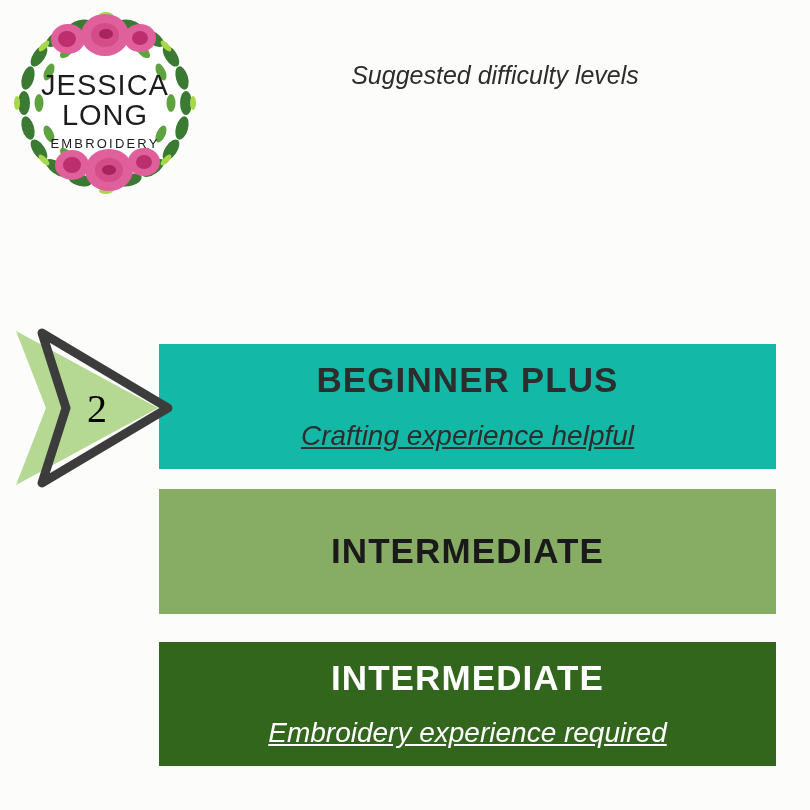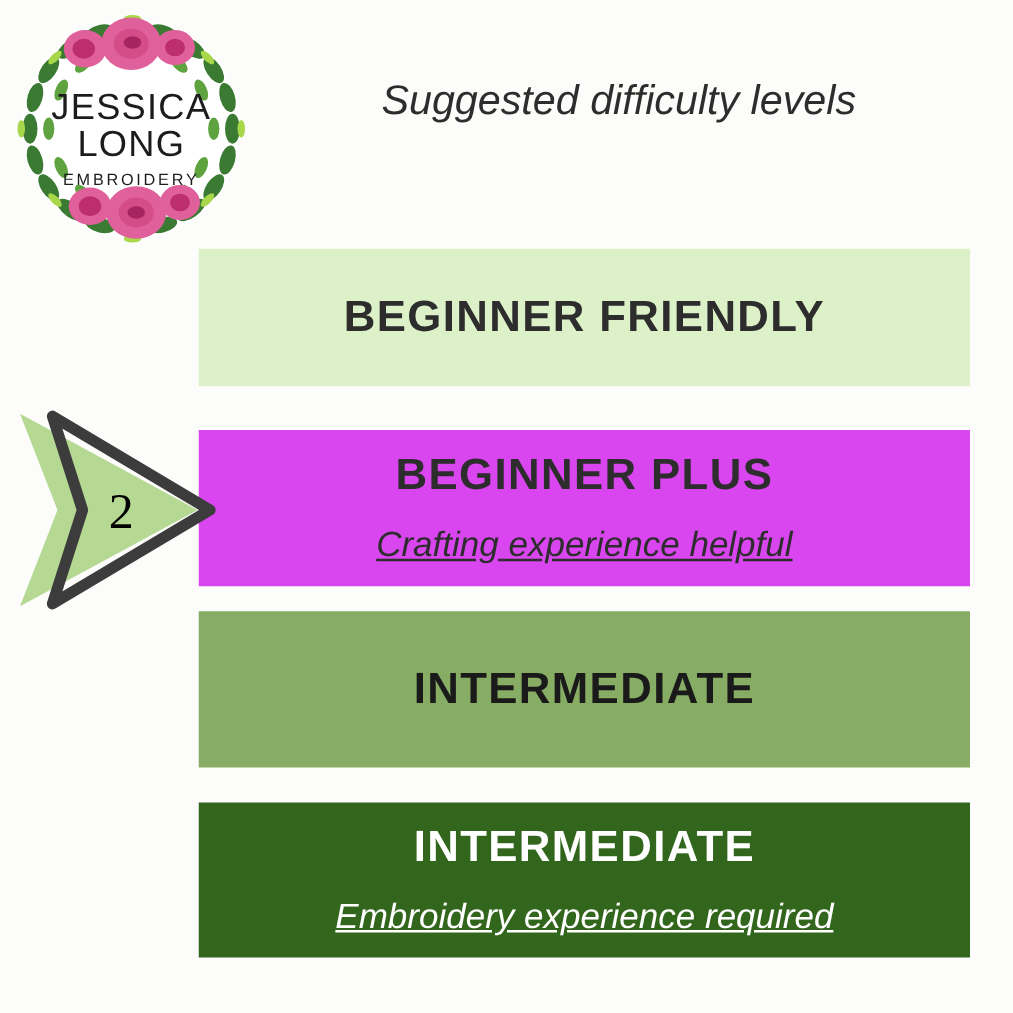--- a/index.html
+++ b/index.html
@@ -42,21 +42,21 @@
   #title {
     font-size: 41px;
     font-weight: bold;
     letter-spacing: 2.0px;
     color: #2d2d2d;
     line-height: 1.05;
     white-space: nowrap;
   }
   #subtitle {
     margin-top: 9px;
-    font-size: 33px;
+    font-size: 25px;
     font-style: italic;
     color: #2d2d2d;
     letter-spacing: 0px;
     white-space: nowrap;
   }
 
   
   .bar {
     position: absolute;
     left: 159px;
@@ -197,26 +197,22 @@
       <text x="95" y="87" text-anchor="middle" font-family="Liberation Sans, sans-serif" font-size="29" letter-spacing="1" fill="#1c1c1c">JESSICA</text>
       <text x="95" y="117" text-anchor="middle" font-family="Liberation Sans, sans-serif" font-size="29" letter-spacing="1" fill="#1c1c1c">LONG</text>
       <text x="95" y="140" text-anchor="middle" font-family="Liberation Sans, sans-serif" font-size="13" letter-spacing="2.2" fill="#1c1c1c">EMBROIDERY</text>
     </svg>
   </div>
 
   <div id="header">
     <div id="subtitle">Suggested difficulty levels</div>
   </div>
 
-  <div class="bar" id="bar-0" style="background: rgb(221, 241, 200); color: rgb(45, 45, 45);">
-    <div class="bar-title">BEGINNER FRIENDLY</div>
-
-  </div>
-
-  <div class="bar" id="bar-1" style="background: #d946ef; color: rgb(45, 45, 45);">
+
+  <div class="bar" id="bar-1" style="background: #14b8a6; color: rgb(45, 45, 45);">
     <div class="bar-title">BEGINNER PLUS</div>
     <div class="bar-sub">Crafting experience helpful</div>
   </div>
 
   <div class="bar" id="bar-2" style="background: rgb(135, 172, 100); color: rgb(26, 26, 26);">
     <div class="bar-title">INTERMEDIATE</div>
   </div>
 
   <div class="bar" id="bar-3" style="background: rgb(51, 102, 29); color: rgb(255, 255, 255);">
     <div class="bar-title">INTERMEDIATE</div>

